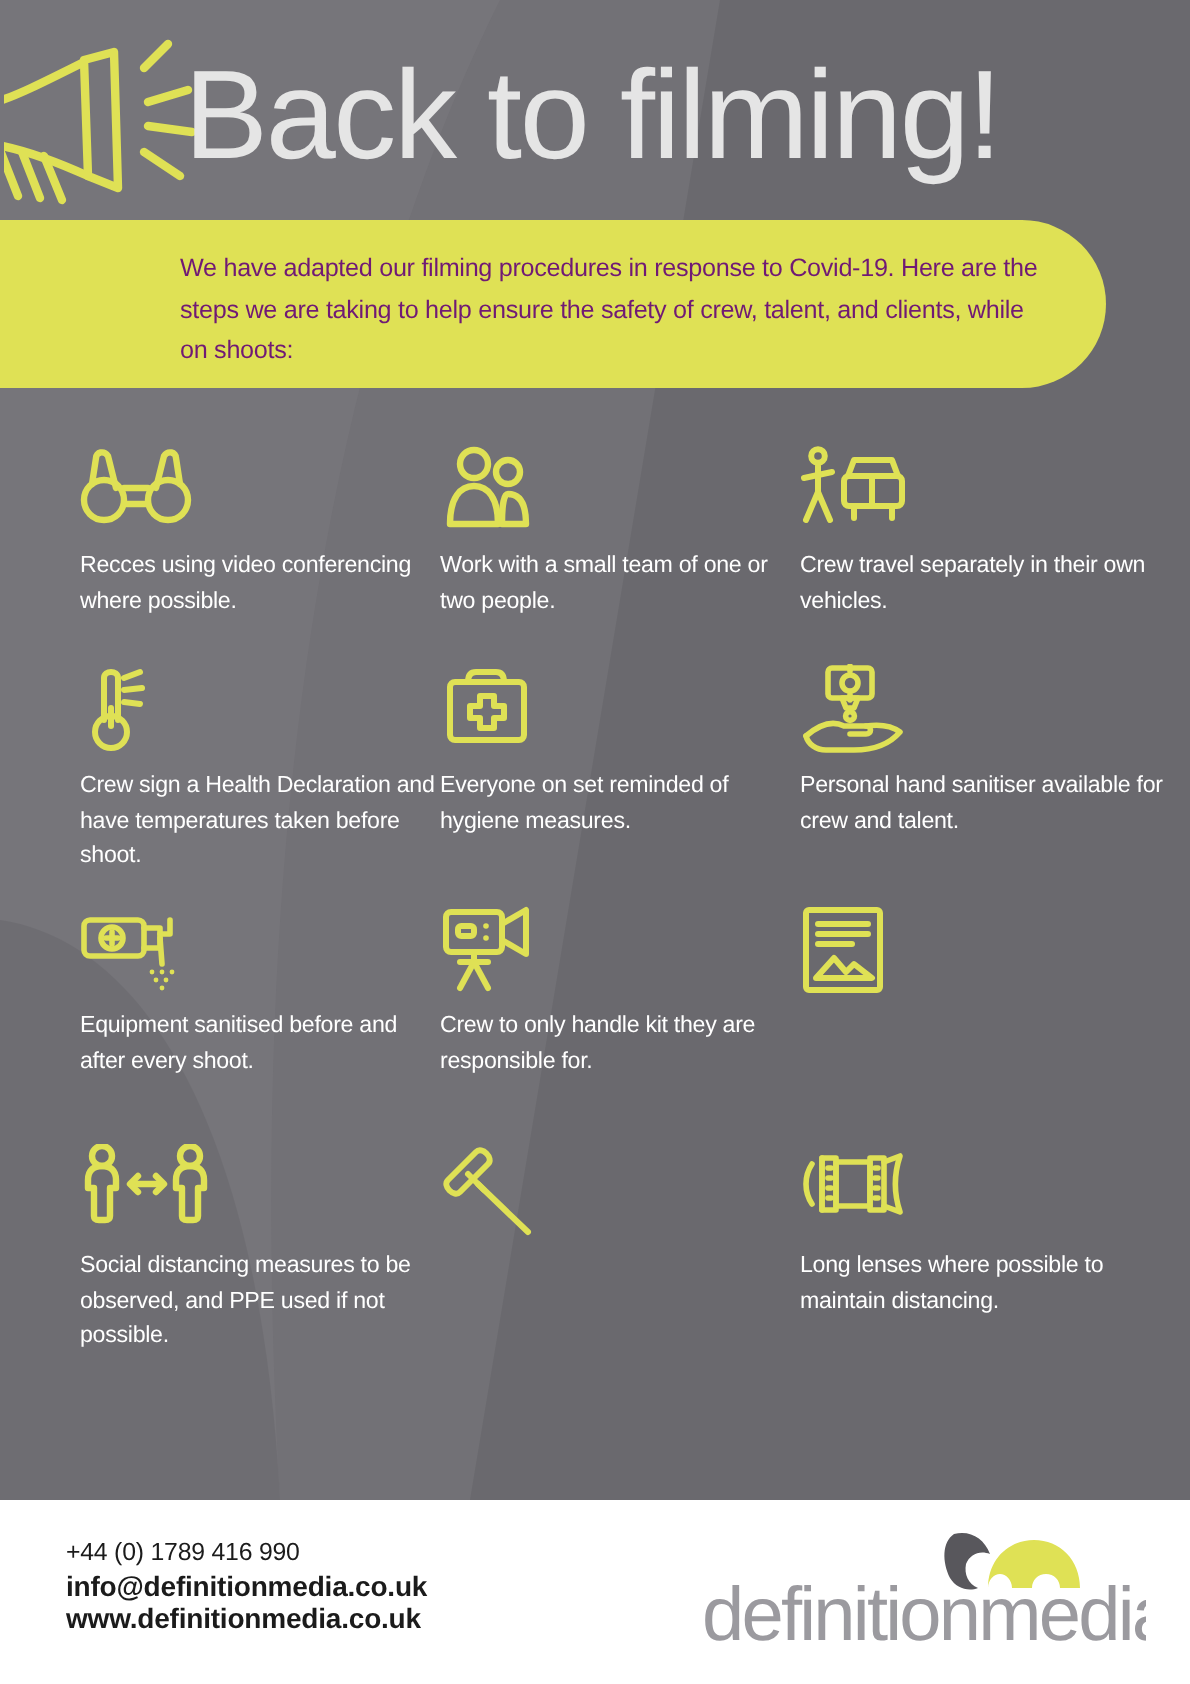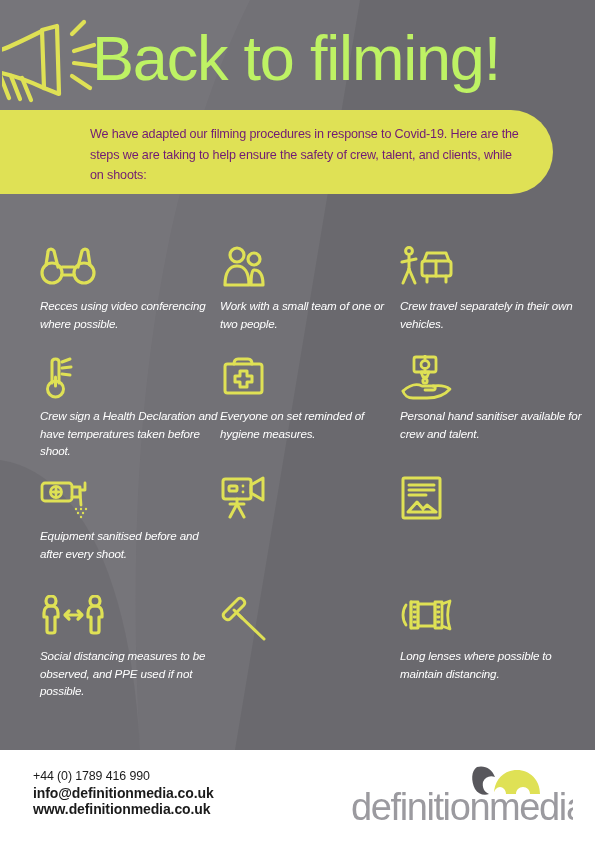--- a/index.html
+++ b/index.html
@@ -53,21 +53,21 @@
     left: 2px;
     top: 18px;
     width: 108px;
     height: 92px;
   }
   .title {
     position: absolute;
     left: 92px;
     top: 17px;
     width: 495px;
-    color: #bef264;
+    color: #e5e5e5;
     font-size: 63px;
     line-height: 82px;
     letter-spacing: -1.2px;
     font-weight: 400;
     white-space: nowrap;
   }
 
   
   .banner {
     position: absolute;
@@ -86,24 +86,23 @@
     color: #701a75;
     font-size: 12.6px;
     line-height: 20.5px;
     letter-spacing: -0.15px;
   }
 
   
   .grid {
     position: absolute;
     left: 0;
-    top: 245px;
+    top: 222px;
     width: 544px;
     height: 500px;
-    font-style: italic;
   }
   .row {
     position: absolute;
     left: 0;
     width: 595px;
   }
   .row-1 { top: 0px; }
   .row-2 { top: 110px; }
   .row-3 { top: 230px; }
   .row-4 { top: 350px; }
@@ -344,20 +343,21 @@
                 <rect x="9" y="11" width="8" height="5" rx="1.6"></rect>
                 <circle cx="23" cy="11" r="1.4" fill="#dfe155" stroke="none"></circle>
                 <circle cx="23" cy="17" r="1.4" fill="#dfe155" stroke="none"></circle>
                 <path d="M 17 24 L 17 29"></path>
                 <path d="M 10 29 L 24 29"></path>
                 <path d="M 17 29 L 10 42"></path>
                 <path d="M 17 29 L 24 42"></path>
               </g>
             </svg>
           </span>
+          <div class="cell-text">Crew to only handle kit they are responsible for.</div>
         </div>
 
         <div class="cell col-3">
           <span class="icon-box">
             <svg width="44" height="46" viewBox="0 0 44 46">
               <g fill="none" stroke="#dfe155" stroke-width="3" stroke-linecap="round" stroke-linejoin="round">
                 <rect x="3" y="3" width="37" height="40" rx="1.5"></rect>
                 <path d="M 9 10 L 34 10"></path>
                 <path d="M 9 15 L 34 15"></path>
                 <path d="M 9 20 L 26 20"></path>

